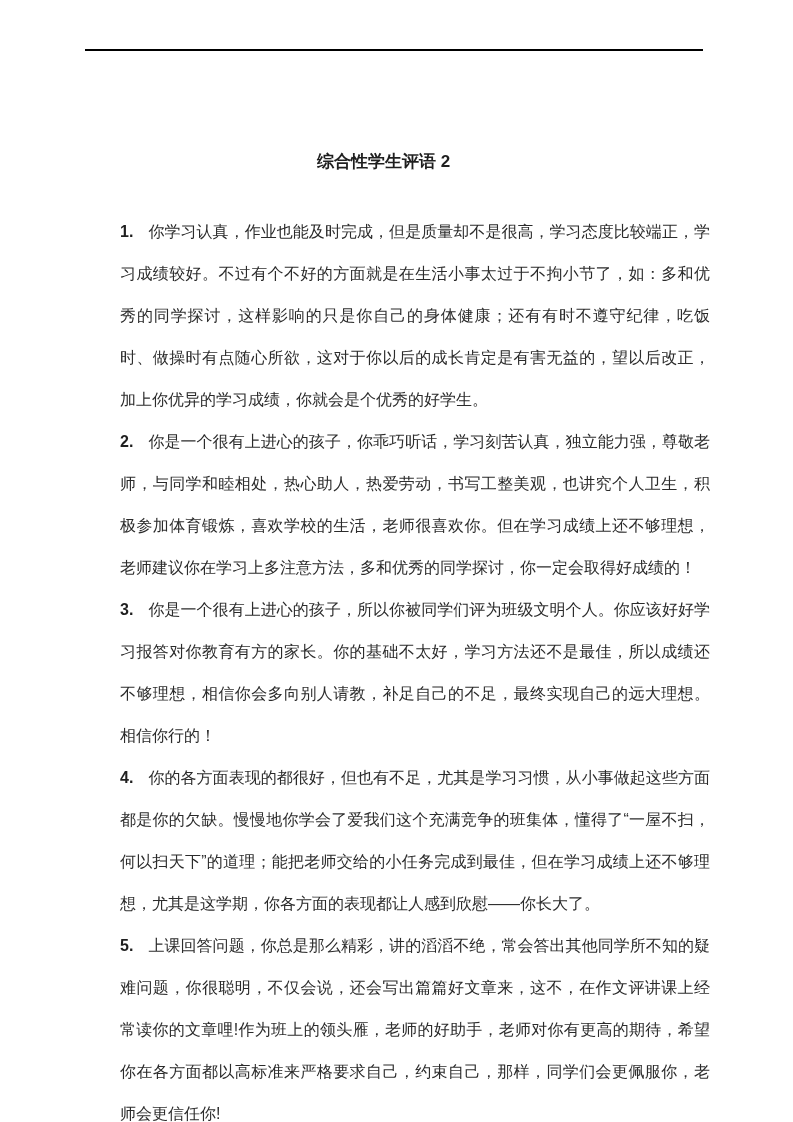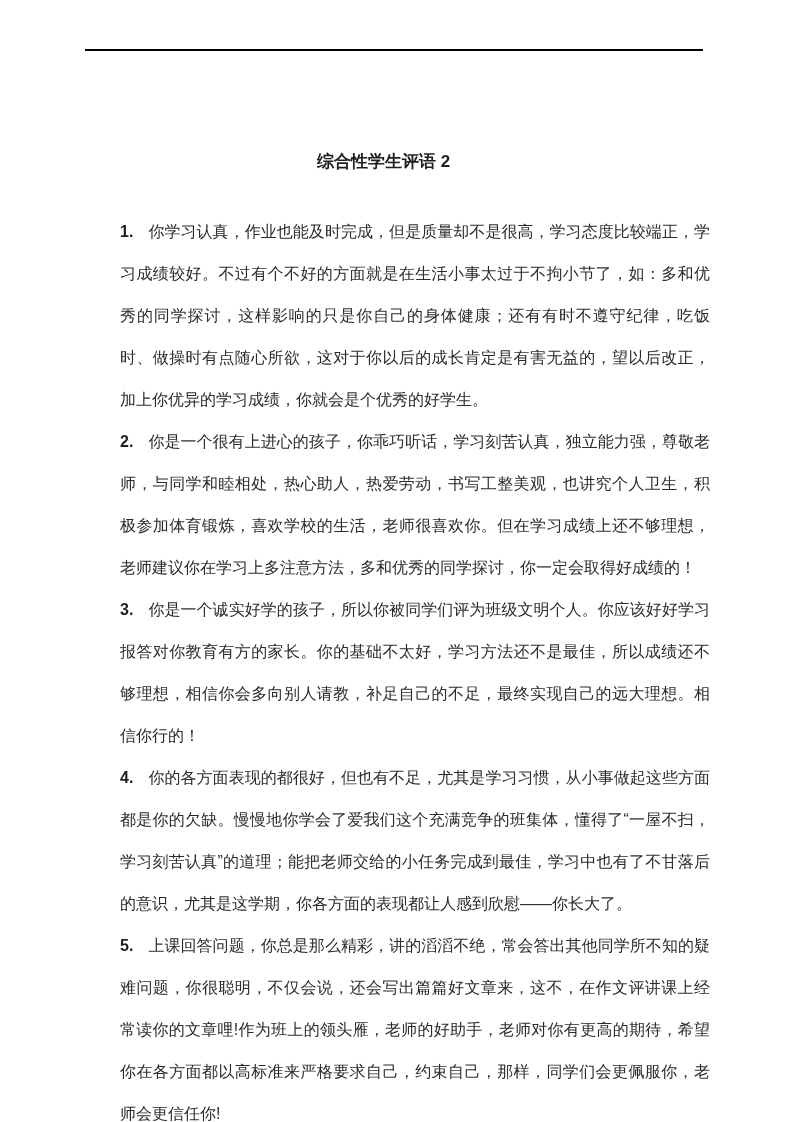--- a/index.html
+++ b/index.html
@@ -55,19 +55,19 @@
 <div class="page">
   <div class="header-rule"></div>
 
   <div class="doc-title">综合性学生评语 2</div>
 
   <div class="content">
     <p class="para"><span class="num">1.</span><span>你学习认真，作业也能及时完成，但是质量却不是很高，学习态度比较端正，学习成绩较好。不过有个不好的方面就是在生活小事太过于不拘小节了，如：多和优秀的同学探讨，这样影响的只是你自己的身体健康；还有有时不遵守纪律，吃饭时、做操时有点随心所欲，这对于你以后的成长肯定是有害无益的，望以后改正，加上你优异的学习成绩，你就会是个优秀的好学生。</span></p>
 
     <p class="para"><span class="num">2.</span><span>你是一个很有上进心的孩子，你乖巧听话，学习刻苦认真，独立能力强，尊敬老师，与同学和睦相处，热心助人，热爱劳动，书写工整美观，也讲究个人卫生，积极参加体育锻炼，喜欢学校的生活，老师很喜欢你。但在学习成绩上还不够理想，老师建议你在学习上多注意方法，多和优秀的同学探讨，你一定会取得好成绩的！</span></p>
 
-    <p class="para"><span class="num">3.</span><span>你是一个诚实好学的孩子，所以你被同学们评为班级文明个人。你应该好好学习报答对你教育有方的家长。你的基础不太好，学习方法还不是最佳，所以成绩还不够理想，相信你会多向别人请教，补足自己的不足，最终实现自己的远大理想。相信你行的！</span></p>
+    <p class="para"><span class="num">3.</span><span>你是一个很有上进心的孩子，所以你被同学们评为班级文明个人。你应该好好学习报答对你教育有方的家长。你的基础不太好，学习方法还不是最佳，所以成绩还不够理想，相信你会多向别人请教，补足自己的不足，最终实现自己的远大理想。相信你行的！</span></p>
 
-    <p class="para"><span class="num">4.</span><span>你的各方面表现的都很好，但也有不足，尤其是学习习惯，从小事做起这些方面都是你的欠缺。慢慢地你学会了爱我们这个充满竞争的班集体，懂得了“一屋不扫，学习刻苦认真”的道理；能把老师交给的小任务完成到最佳，学习中也有了不甘落后的意识，尤其是这学期，你各方面的表现都让人感到欣慰——你长大了。</span></p>
+    <p class="para"><span class="num">4.</span><span>你的各方面表现的都很好，但也有不足，尤其是学习习惯，从小事做起这些方面都是你的欠缺。慢慢地你学会了爱我们这个充满竞争的班集体，懂得了“一屋不扫，何以扫天下”的道理；能把老师交给的小任务完成到最佳，但在学习成绩上还不够理想，尤其是这学期，你各方面的表现都让人感到欣慰——你长大了。</span></p>
 
     <p class="para"><span class="num">5.</span><span>上课回答问题，你总是那么精彩，讲的滔滔不绝，常会答出其他同学所不知的疑难问题，你很聪明，不仅会说，还会写出篇篇好文章来，这不，在作文评讲课上经常读你的文章哩!作为班上的领头雁，老师的好助手，老师对你有更高的期待，希望你在各方面都以高标准来严格要求自己，约束自己，那样，同学们会更佩服你，老师会更信任你!</span></p>
   </div>
 </div>
 
 </body></html>

